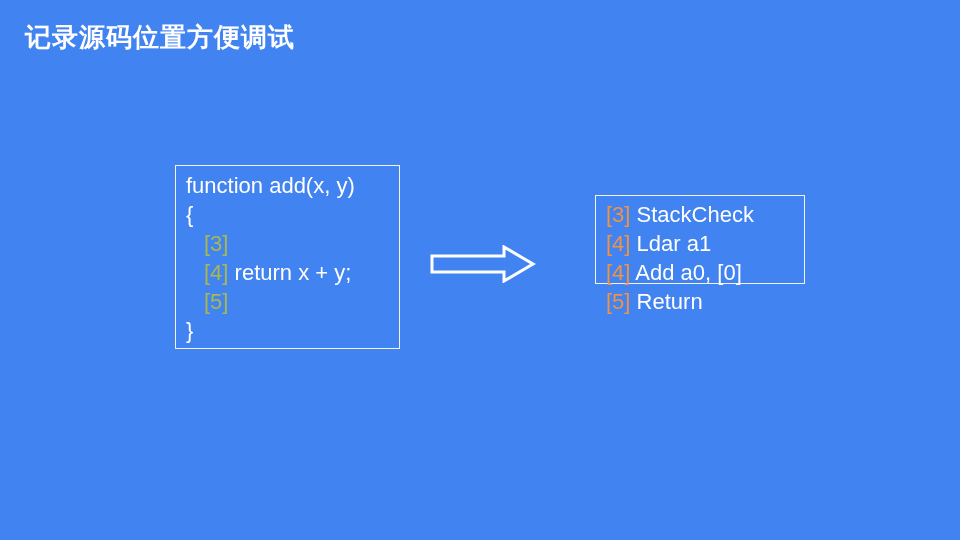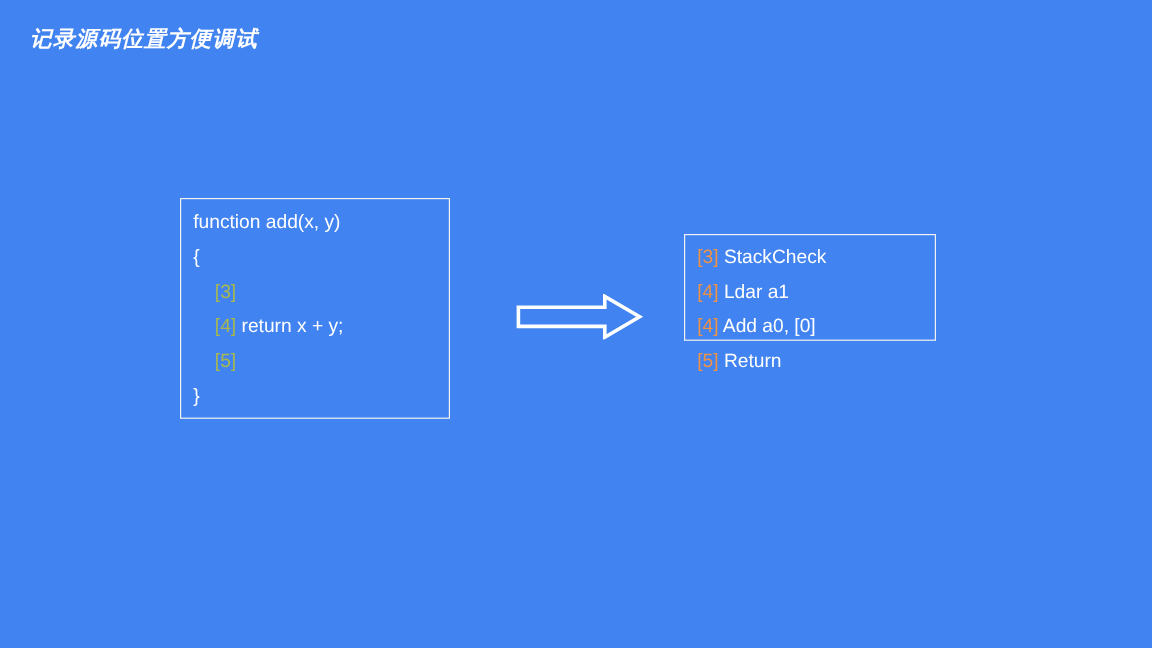--- a/index.html
+++ b/index.html
@@ -15,33 +15,33 @@
     background:var(--bg);
     font-family:"Liberation Sans","DejaVu Sans",sans-serif;
     position:relative;
     overflow:hidden;
     color:var(--text);
   }
   .slide-title{
     position:absolute;
     left:25px;
     top:20px;
-    font-size:18px;
+    font-size:26px;
     font-weight:bold;
     letter-spacing:1px;
     color:var(--text);
     white-space:pre;
-    font-style:italic;
   }
   .code-box{
     position:absolute;
     border:1px solid var(--box-border);
-    font-size:16px;
+    font-size:22px;
     line-height:29px;
     white-space:pre;
+    margin-left:25px;
   }
   .source-box{
     left:150px;
     top:165px;
     width:225px;
     height:184px;
     padding:5px 0 0 10px;
   }
   .bytecode-box{
     left:570px;

